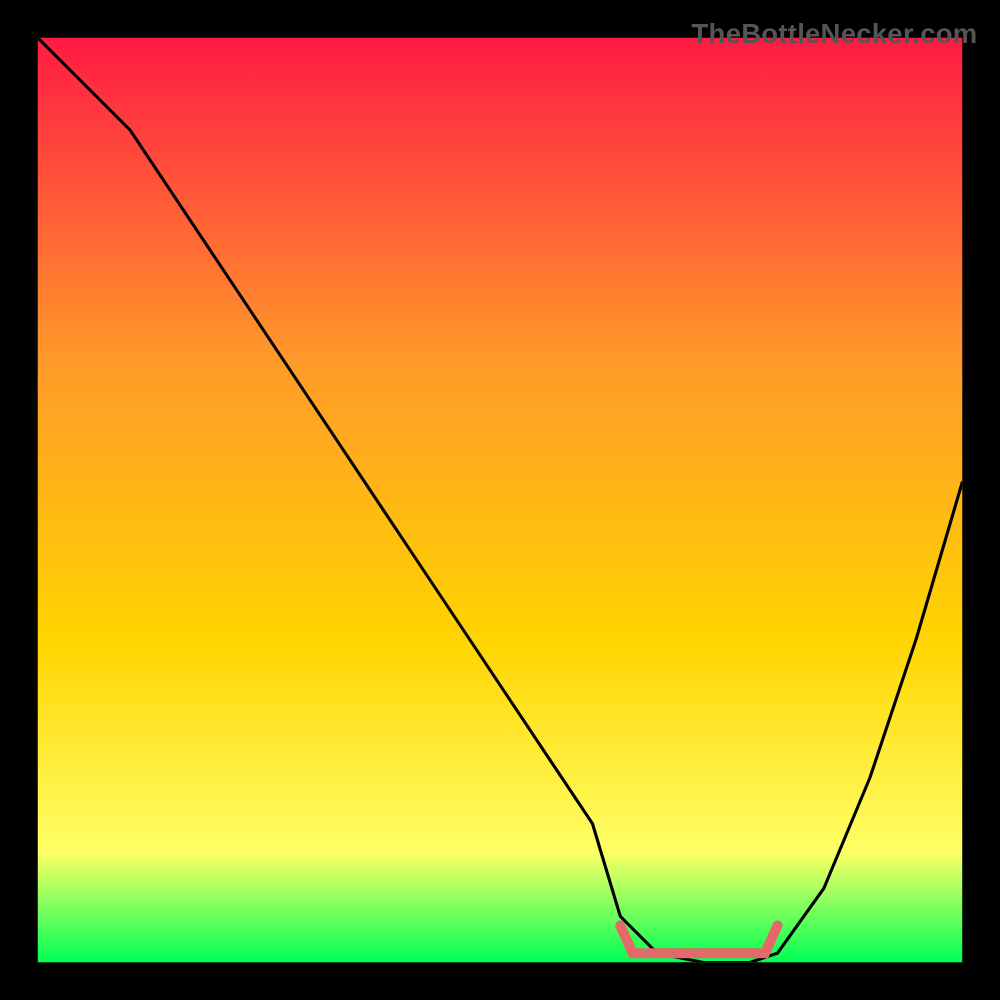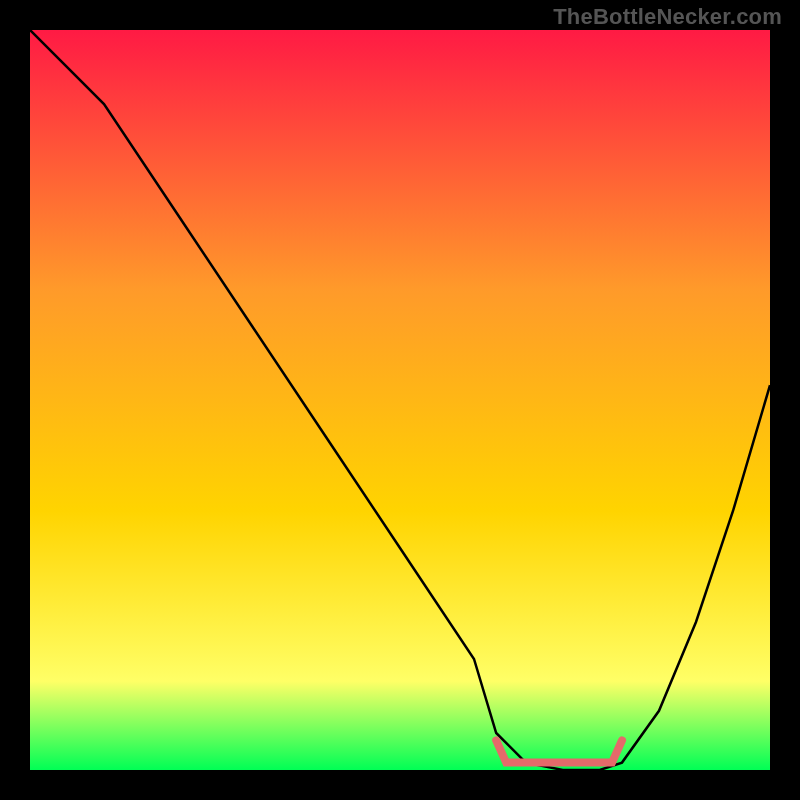--- a/index.html
+++ b/index.html
@@ -7,21 +7,21 @@
     padding: 0;
     background: #000;
     width: 800px;
     height: 800px;
     overflow: hidden;
     position: relative;
     font-family: Arial, Helvetica, sans-serif;
   }
   .watermark {
     position: absolute;
-    top: 4px;
+    top: 14px;
     right: 18px;
     color: #555;
     font-size: 22px;
     font-weight: bold;
     z-index: 10;
     letter-spacing: 0.2px;
   }
   .plot-area {
     position: absolute;
     left: 30px;

